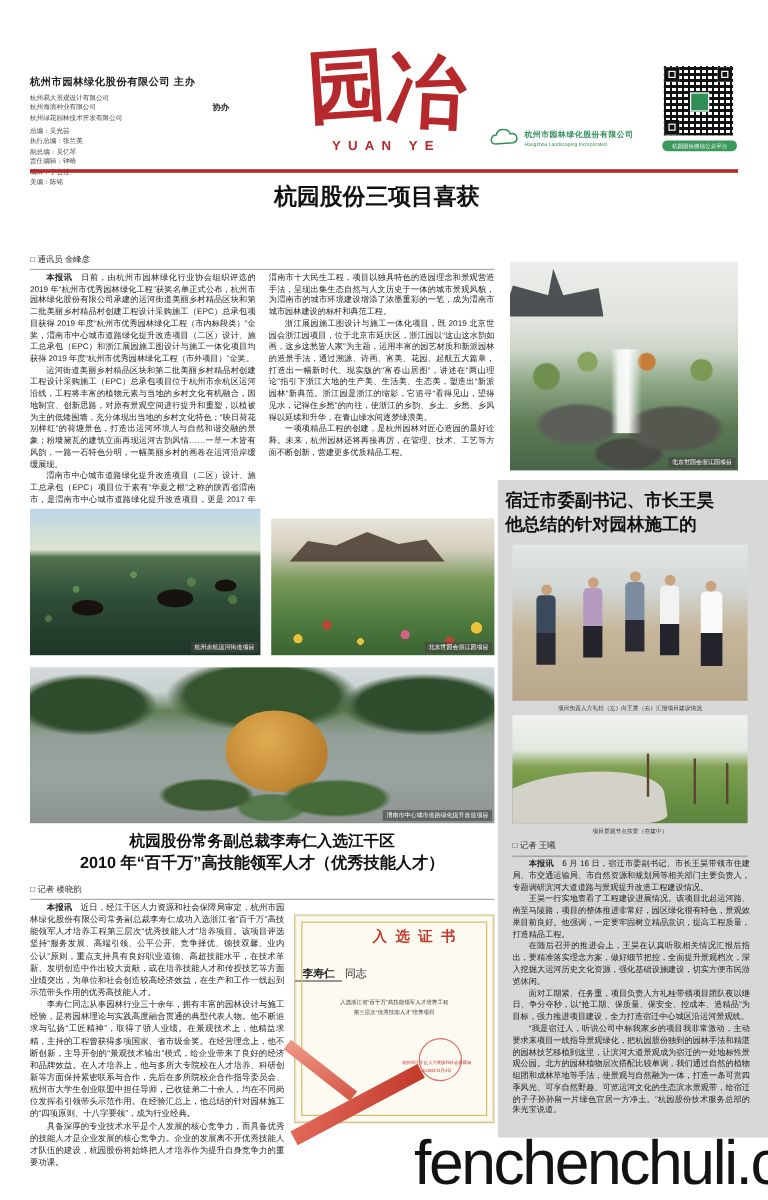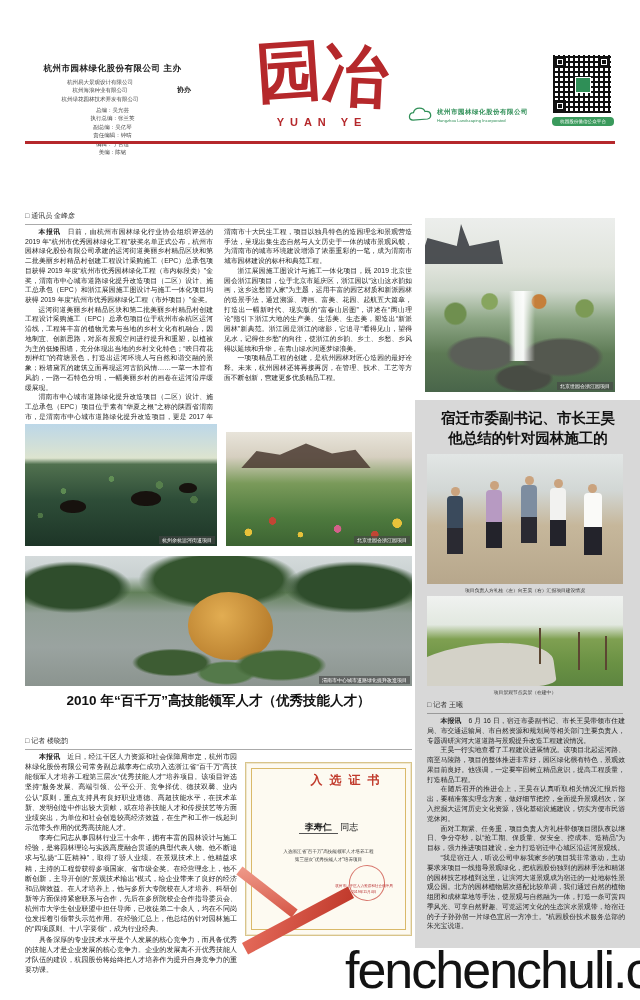--- a/index.html
+++ b/index.html
@@ -1,19 +1,19 @@
 <!DOCTYPE html>
 <html><head>
 <meta charset="utf-8">
 <style>
   html,body{margin:0;padding:0;background:#888;}
   .page{position:relative;width:640px;height:1000px;background:#fff;overflow:hidden;
         font-family:"Liberation Sans", sans-serif;color:#222;}
   
-  .mast-left{position:absolute;left:25px;top:63px;width:175px;text-align:center;}
+  .mast-left{position:absolute;left:25px;top:63px;width:175px;}
   .publisher{font-size:8.5px;font-weight:bold;color:#222;letter-spacing:.5px;}
   .coorgs{margin-top:3px;position:relative;width:150px;}
   .coorg{font-size:5.5px;color:#444;line-height:1.5;}
   .co-label{position:absolute;right:-16px;top:7px;font-size:7px;font-weight:bold;color:#222;}
   .staff{margin-top:3px;}
   .staff div{font-size:5.5px;color:#444;line-height:1.55;}
   .brand{position:absolute;left:252px;top:38px;width:140px;text-align:center;}
   .brand-chars{font-family:"DejaVu Serif", serif;font-weight:bold;color:#b5282b;font-size:66px;line-height:1;display:flex;justify-content:center;}
   .brand-chars span:first-child{transform:rotate(-4deg);}
   .brand-chars span:last-child{transform:rotate(3deg) translateY(5px);}
@@ -64,36 +64,36 @@
   
   .headline2{position:absolute;left:25px;top:692px;width:387px;text-align:center;font-weight:bold;color:#111;}
   .headline2 .h2a{font-size:13px;line-height:1.4;}
   .headline2 .h2b{font-size:13.5px;line-height:1.4;}
   .byline2{position:absolute;left:25px;top:736px;width:387px;}
   .article2{position:absolute;left:25px;top:752px;width:212px;height:238px;font-size:7px;line-height:1.45;text-align:justify;overflow:hidden;color:#1d1d1d;}
   
   .certificate{position:absolute;left:245px;top:762px;width:165px;height:172px;background:#fdfaf1;border:1px solid #d8c48a;box-shadow:0 0 0 1px #efe6cc inset;}
   .cert-inner{position:absolute;inset:5px;border:1.5px solid #d9b96a;}
   .cert-title{margin-top:9px;text-align:center;font-size:12px;font-weight:bold;color:#c0392b;letter-spacing:7px;font-family:"Liberation Serif", serif;padding-left:40px;}
-  .cert-name{margin-top:32px;text-align:center;font-size:9px;color:#222;}
+  .cert-name{margin-top:16px;font-size:9px;color:#222;}
   .cert-name b{border-bottom:1px solid #555;padding:0 6px 1px;}
   .cert-body{margin-top:14px;text-align:center;font-size:4.6px;color:#333;line-height:1.7;padding:0 10px;}
   .cert-seal{position:absolute;right:26px;bottom:34px;width:34px;height:34px;border:1.5px solid rgba(200,60,50,.7);border-radius:50%;transform:rotate(-12deg);}
   .cert-issuer{position:absolute;right:12px;bottom:40px;width:70px;text-align:center;font-size:3.6px;color:#b5282b;line-height:1.5;}
   .ribbon1,.ribbon2{position:absolute;background:linear-gradient(135deg,#e46a5a,#c0392b);}
   .ribbon1{left:-8px;bottom:8px;width:120px;height:13px;transform:rotate(-28deg);}
   .ribbon2{left:-14px;bottom:38px;width:70px;height:10px;transform:rotate(38deg);background:linear-gradient(135deg,#ef9a8a,#d55545);}
   
   .photo-pavilion{left:425px;top:218px;width:190px;height:174px;background:linear-gradient(#eceeec 0%,#e0e4dc 28%,#cdd6ca 42%,#8fa887 58%,#5d7a55 78%,#49654a 100%);}
   .pav-roof{position:absolute;left:-6px;top:6px;width:84px;height:40px;background:#3c3f44;clip-path:polygon(0 100%,10% 35%,45% 55%,50% 0,60% 55%,95% 40%,100% 100%);opacity:.9;}
   .waterfall{position:absolute;left:44%;top:42%;width:14%;height:40%;background:linear-gradient(90deg,transparent,#f4f7f4 25%,#ffffff 55%,transparent);opacity:.95;}
   .rocks{position:absolute;inset:0;background-image:radial-gradient(ellipse 36px 18px at 30% 78%,#5b5f58 85%,transparent),radial-gradient(ellipse 42px 20px at 72% 80%,#54584f 85%,transparent),radial-gradient(ellipse 30px 14px at 52% 92%,#484c44 85%,transparent);}
   .pav-foliage{position:absolute;inset:0;background-image:radial-gradient(circle 12px at 16% 55%,#6f8f4f 85%,transparent),radial-gradient(circle 10px at 84% 52%,#7c9a55 85%,transparent),radial-gradient(circle 8px at 60% 48%,#c57f3a 85%,transparent),radial-gradient(circle 9px at 34% 48%,#87a55e 85%,transparent);}
   .gray-box{position:absolute;left:415px;top:400px;width:225px;height:548px;background:#d8d8d8;}
-  .headline3{position:absolute;left:421px;top:408px;width:214px;text-align:center;font-weight:bold;color:#111;font-size:14.5px;line-height:1.4;}
+  .headline3{position:absolute;left:421px;top:408px;width:214px;text-align:left;font-weight:bold;color:#111;font-size:14.5px;line-height:1.4;}
   .photo-officials{left:427px;top:454px;width:196px;height:130px;background:linear-gradient(#e2e6e5 0%,#d2d7d5 28%,#c6b79b 55%,#b7a78c 100%);}
   .fig{position:absolute;width:16px;height:58px;border-radius:4px 4px 0 0;}
   .fig::before{content:"";position:absolute;left:4px;top:-9px;width:9px;height:9px;border-radius:50%;background:#caa37e;}
   .caption-under{position:absolute;text-align:center;font-size:4.8px;color:#333;}
   .photo-park{left:427px;top:596px;width:196px;height:90px;background:linear-gradient(#f0f2f0 0%,#e2e8e0 32%,#7fa051 48%,#6a9144 75%,#5d8540 100%);}
   .path{position:absolute;left:-10%;bottom:-8%;width:75%;height:55%;background:#d4d2c8;border-radius:50% 60% 10% 10%;transform:rotate(-8deg);}
   .trees{position:absolute;inset:0;background-image:
       radial-gradient(circle 16px at 78% 34%,#5f8a3e 85%,transparent),
       radial-gradient(circle 13px at 58% 30%,#6e9a48 85%,transparent),
       radial-gradient(circle 12px at 92% 40%,#557f38 85%,transparent),
@@ -150,20 +150,21 @@
     <div class="qr">
       <div class="finder f-tl"></div>
       <div class="finder f-tr"></div>
       <div class="finder f-bl"></div>
       <div class="qr-center"></div>
     </div>
     <div class="qr-label">杭园股份微信公众平台</div>
   </div>
 
   <div class="headline1">
+    <div class="h1a">杭园股份三项目喜获</div>
   </div>
   <div class="byline byline1">□ 通讯员 金峰彦</div>
   <div class="article1">
     <p><span class="lead-tag">本报讯</span>　<span>日前，由杭州市园林绿化行业协会组织评选的 2019 年“杭州市优秀园林绿化工程”获奖名单正式公布，杭州市园林绿化股份有限公司承建的运河街道美丽乡村精品区块和第二批美丽乡村精品村创建工程设计采购施工（EPC）总承包项目获得 2019 年度“杭州市优秀园林绿化工程（市内标段类）”金奖，渭南市中心城市道路绿化提升改造项目（二区）设计、施工总承包（EPC）和浙江展园施工图设计与施工一体化项目均获得 2019 年度“杭州市优秀园林绿化工程（市外项目）”金奖。</span></p>
     <p>运河街道美丽乡村精品区块和第二批美丽乡村精品村创建工程设计采购施工（EPC）总承包项目位于杭州市余杭区运河沿线，工程将丰富的植物元素与当地的乡村文化有机融合，因地制宜、创新思路，对原有景观空间进行提升和重塑，以植被为主的低矮围墙，充分体现出当地的乡村文化特色；“映日荷花别样红”的荷塘景色，打造出运河环境人与自然和谐交融的景象；粉墙黛瓦的建筑立面再现运河古韵风情……一草一木皆有风韵，一路一石特色分明，一幅美丽乡村的画卷在运河沿岸缓缓展现。</p>
     <p>渭南市中心城市道路绿化提升改造项目（二区）设计、施工总承包（EPC）项目位于素有“华夏之根”之称的陕西省渭南市，是渭南市中心城市道路绿化提升改造项目，更是 2017 年渭南市十大民生工程，项目以独具特色的造园理念和景观营造手法，呈现出集生态自然与人文历史于一体的城市景观风貌，为渭南市的城市环境建设增添了浓墨重彩的一笔，成为渭南市城市园林建设的标杆和典范工程。</p>
     <p>浙江展园施工图设计与施工一体化项目，既 2019 北京世园会浙江园项目，位于北京市延庆区，浙江园以“这山这水韵如画，这乡这愁皆人家”为主题，运用丰富的园艺材质和新派园林的造景手法，通过溯源、诗画、富美、花园、起航五大篇章，打造出一幅新时代、现实版的“富春山居图”，讲述在“两山理论”指引下浙江大地的生产美、生活美、生态美，塑造出“新派园林”新典范。浙江园是浙江的缩影，它追寻“看得见山，望得见水，记得住乡愁”的向往，使浙江的乡韵、乡土、乡愁、乡风得以延续和升华，在青山绿水间逐梦绿浪美。</p>
     <p>一项项精品工程的创建，是杭州园林对匠心造园的最好诠释。未来，杭州园林还将再接再厉，在管理、技术、工艺等方面不断创新，营建更多优质精品工程。</p>
   </div>
 
@@ -180,20 +181,21 @@
     <div class="pcaption">北京世园会浙江园项目</div>
   </div>
   <div class="photo photo-road">
     <div class="canopy"></div>
     <div class="rock"></div>
     <div class="shrubs"></div>
     <div class="pcaption">渭南市中心城市道路绿化提升改造项目</div>
   </div>
 
   <div class="headline2">
+    <div class="h2a">杭园股份常务副总裁李寿仁入选江干区</div>
     <div class="h2b">2010 年“百千万”高技能领军人才（优秀技能人才）</div>
   </div>
   <div class="byline byline2">□ 记者 楼晓韵</div>
   <div class="article2">
     <p><span class="lead-tag">本报讯</span>　<span>近日，经江干区人力资源和社会保障局审定，杭州市园林绿化股份有限公司常务副总裁李寿仁成功入选浙江省“百千万”高技能领军人才培养工程第三层次“优秀技能人才”培养项目。该项目评选坚持“服务发展、高端引领、公平公开、竞争择优、德技双馨、业内公认”原则，重点支持具有良好职业道德、高超技能水平，在技术革新、发明创造中作出较大贡献，或在培养技能人才和传授技艺等方面业绩突出，为单位和社会创造较高经济效益，在生产和工作一线起到示范带头作用的优秀高技能人才。</span></p>
     <p>李寿仁同志从事园林行业三十余年，拥有丰富的园林设计与施工经验，是将园林理论与实践高度融合贯通的典型代表人物。他不断追求与弘扬“工匠精神”，取得了骄人业绩。在景观技术上，他精益求精，主持的工程曾获得多项国家、省市级金奖。在经营理念上，他不断创新，主导开创的“景观技术输出”模式，给企业带来了良好的经济和品牌效益。在人才培养上，他与多所大专院校在人才培养、科研创新等方面保持紧密联系与合作，先后在多所院校企合作指导委员会、杭州市大学生创业联盟中担任导师，已收徒弟二十余人，均在不同岗位发挥着引领带头示范作用。在经验汇总上，他总结的针对园林施工的“四项原则、十八字要领”，成为行业经典。</p>
     <p>具备深厚的专业技术水平是个人发展的核心竞争力，而具备优秀的技能人才是企业发展的核心竞争力。企业的发展离不开优秀技能人才队伍的建设，杭园股份将始终把人才培养作为提升自身竞争力的重要功课。</p>
   </div>
 
   <div class="certificate">

